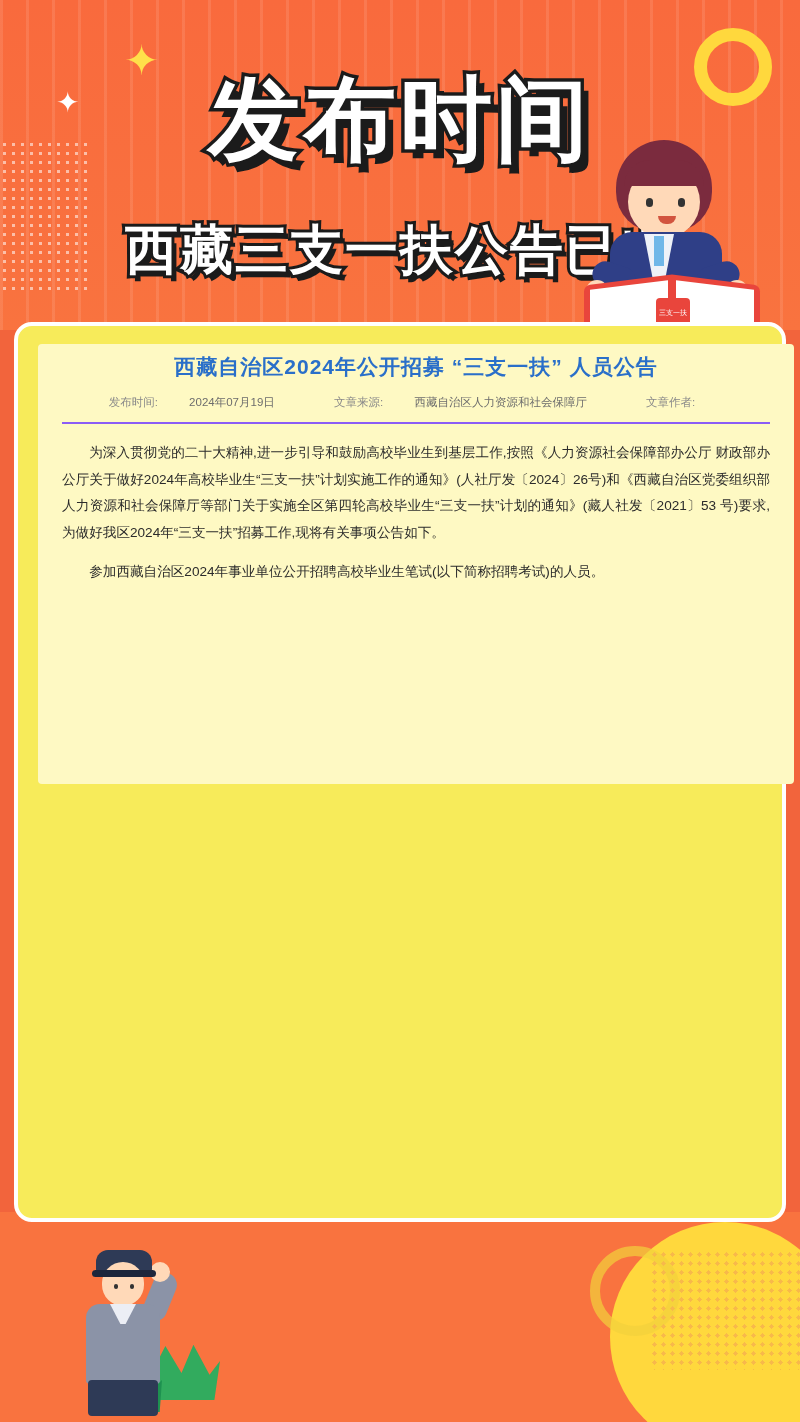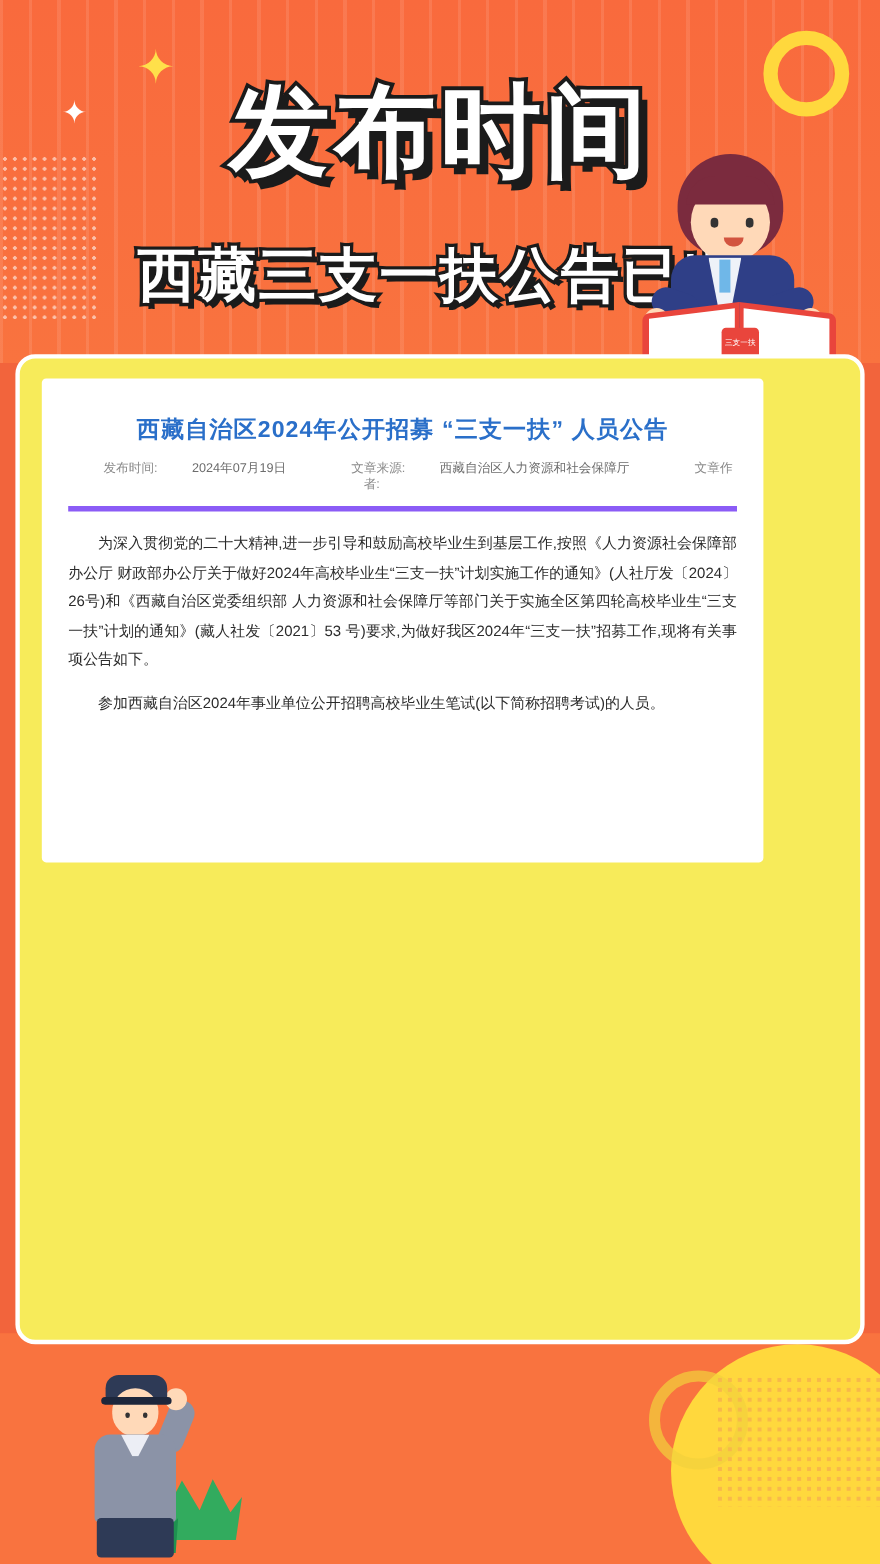--- a/index.html
+++ b/index.html
@@ -97,31 +97,31 @@
   .book-page-l{position:absolute;left:6px;top:5px;width:78px;height:52px;background:#fff;transform:skewY(-7deg);}
   .book-page-r{position:absolute;left:92px;top:5px;width:78px;height:52px;background:#fff;transform:skewY(7deg);}
   .book-badge{position:absolute;left:72px;top:18px;width:34px;height:30px;background:#e9453c;border-radius:4px;color:#fff;font-size:7px;text-align:center;line-height:30px;}
 
   
   .card{
     position:absolute;left:14px;top:322px;width:772px;height:900px;
     background:#f7eb5a;border:4px solid #ffffff;border-radius:18px;box-sizing:border-box;
   }
   .doc{
-    position:absolute;left:20px;top:18px;width:656px;height:440px;
-    background:#ffffff;border-radius:4px;box-sizing:border-box;
-    padding:26px 24px 20px 24px;
+    position:absolute;left:20px;top:18px;width:756px;height:440px;
+    background:#fef9c3;border-radius:4px;box-sizing:border-box;
+    padding:3px 24px 20px 24px;
   }
   .doc-title{
     text-align:center;color:#2a6fc9;font-weight:bold;font-size:21px;
     letter-spacing:1px;margin:6px 0 14px 0;
   }
   .doc-meta{
     text-align:center;color:#8a8a8a;font-size:11.5px;
-    border-bottom:5px solid #8b5cf6;padding-bottom:12px;margin-bottom:16px;
+    border-bottom:2px solid #8b5cf6;padding-bottom:12px;margin-bottom:16px;
   }
   .doc-meta span{margin:0 14px;}
   .doc-meta .v{color:#6d6d6d;}
   .doc p{
     margin:0 0 13px 0;color:#2b2b2b;font-size:13.6px;line-height:1.95;
     text-align:justify;
   }
   .doc p.indent{text-indent:2em;}
   .doc p.head{text-indent:2em;}
 

